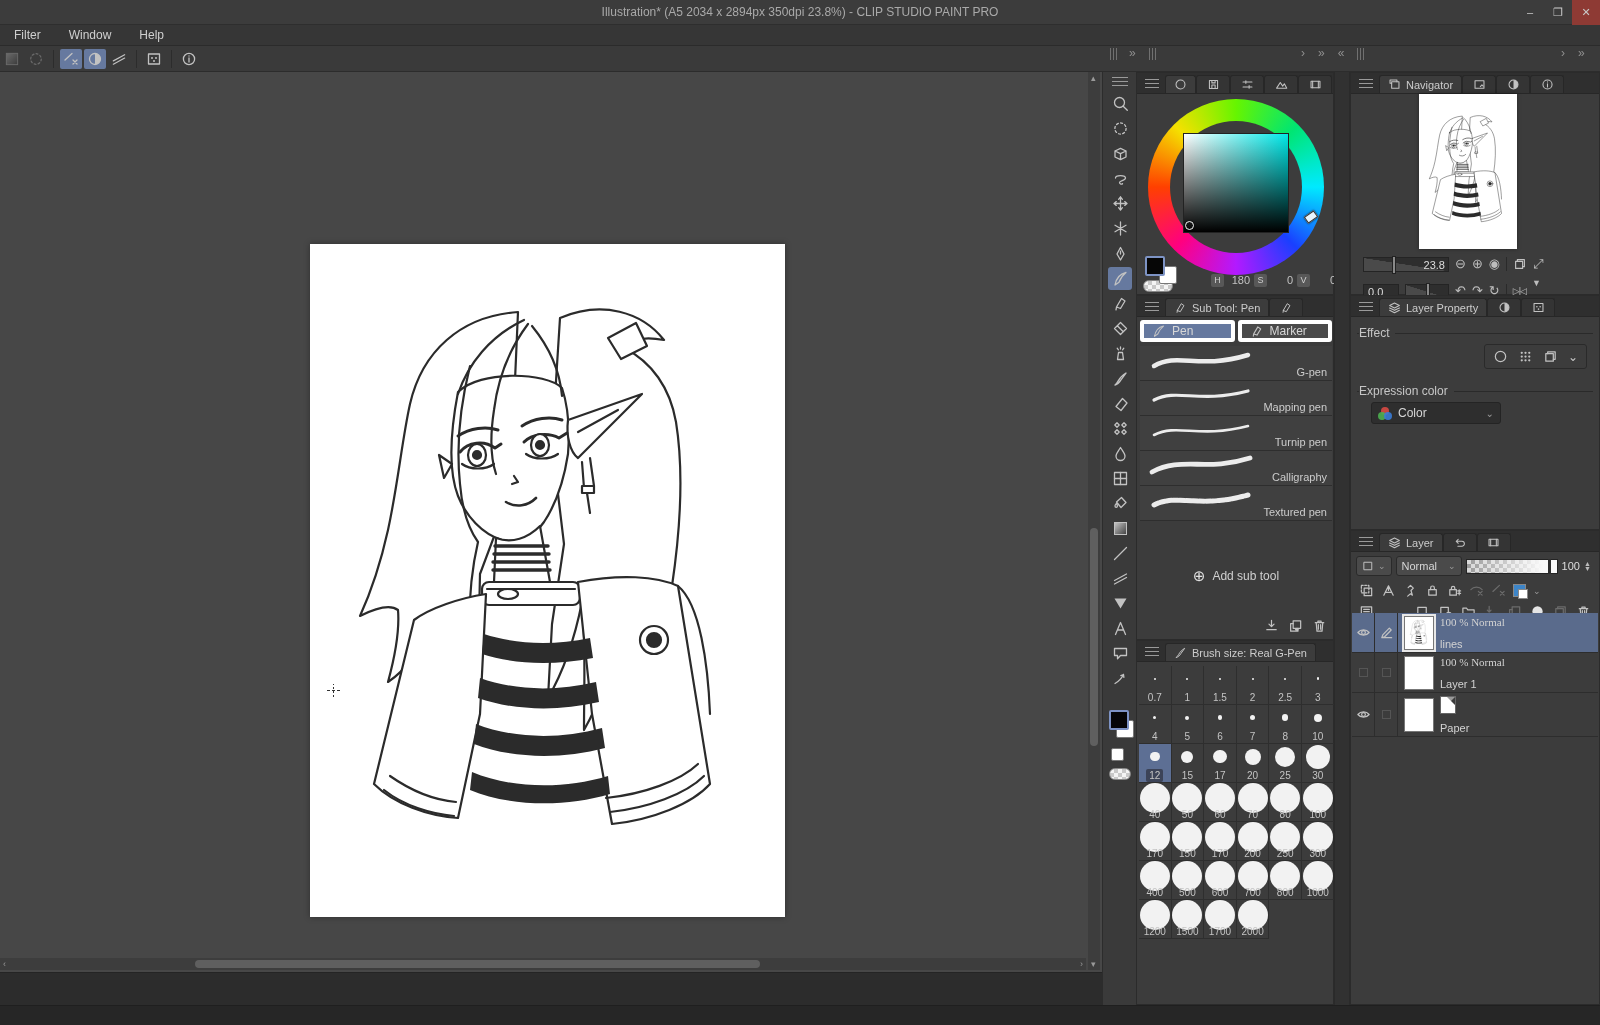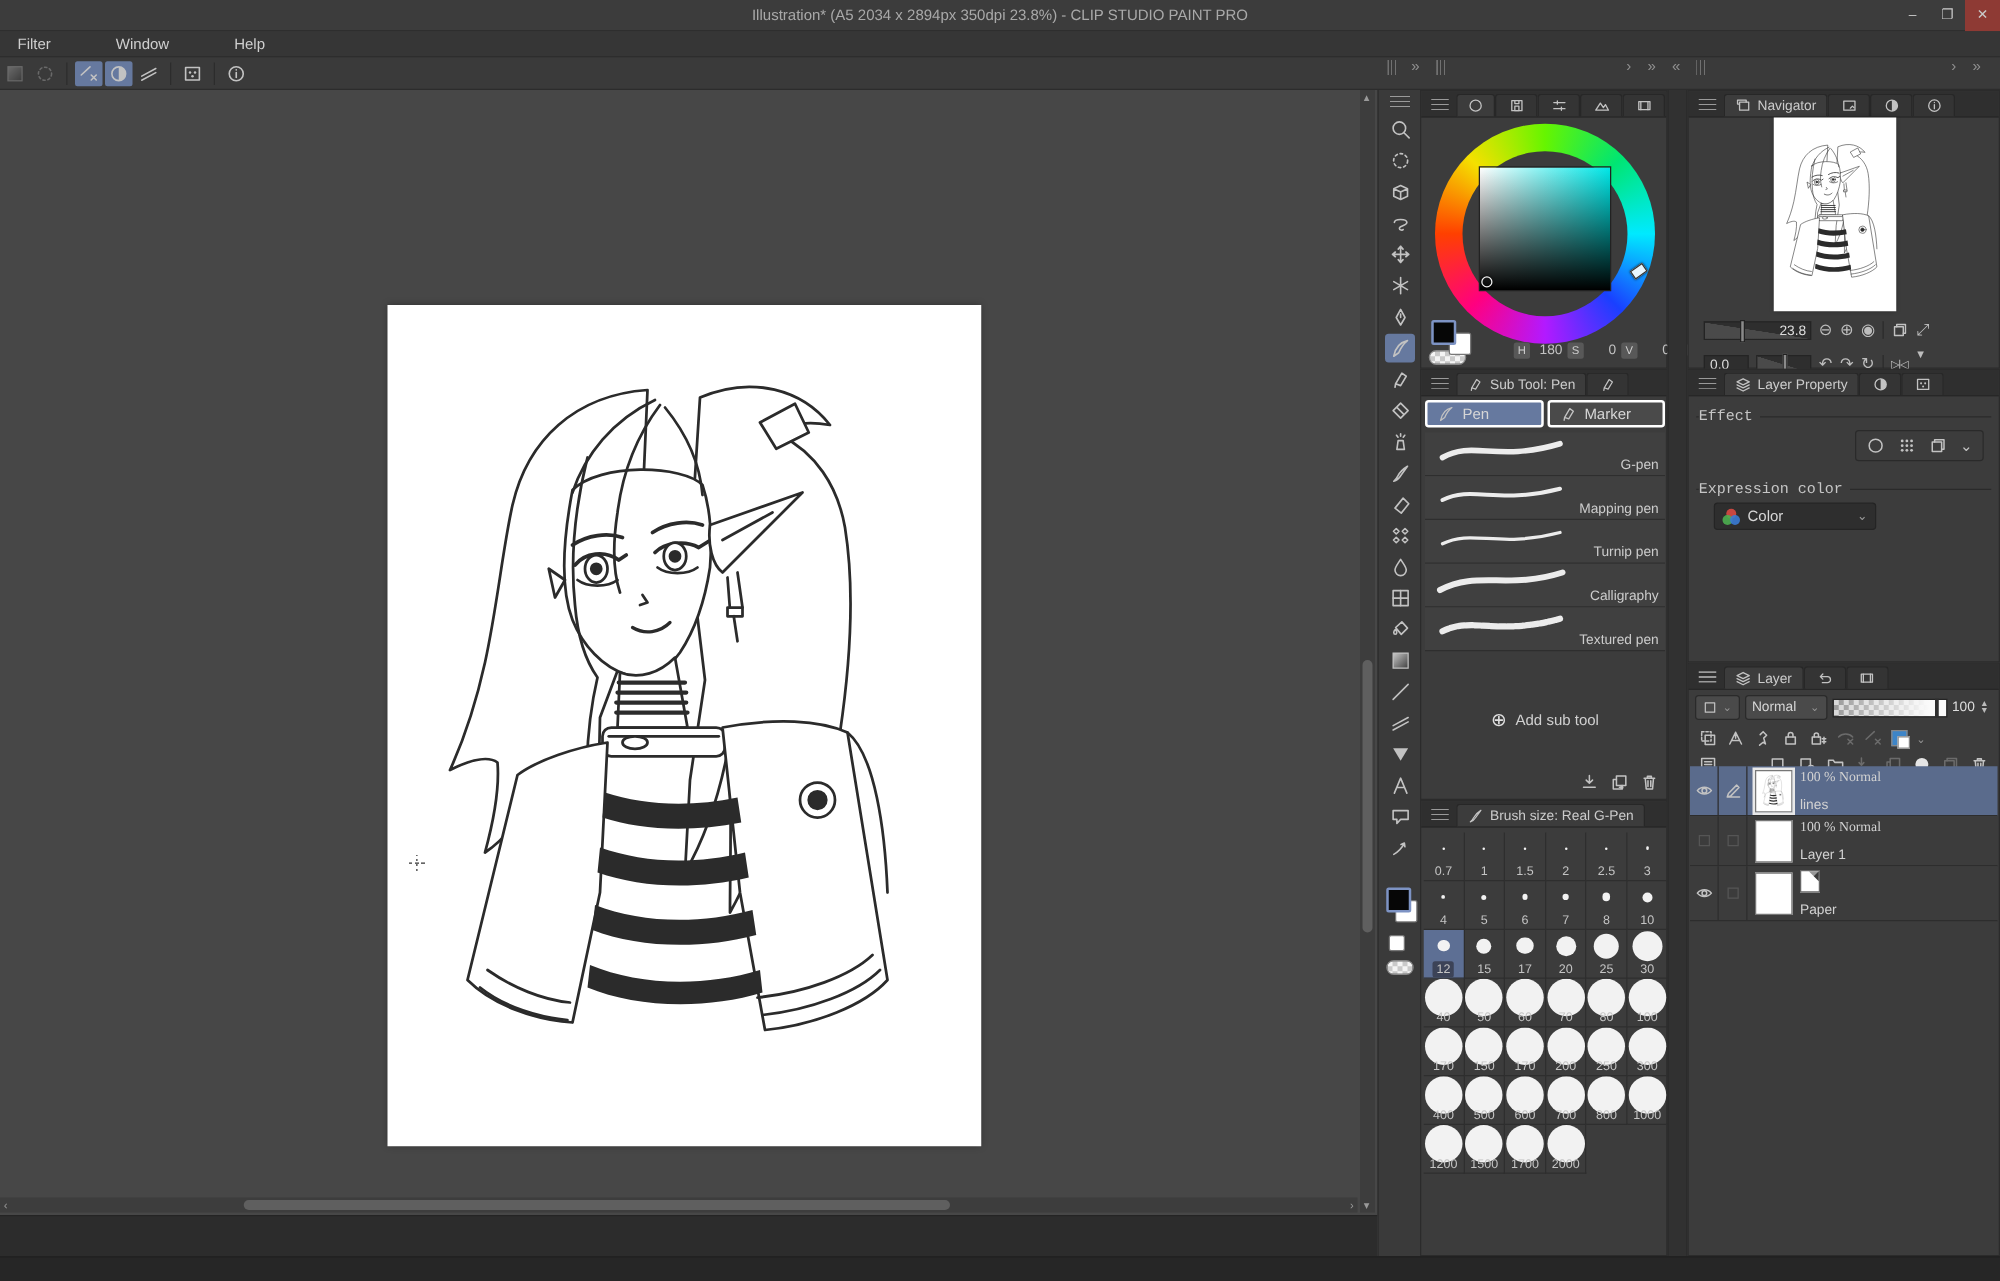--- a/index.html
+++ b/index.html
@@ -5,21 +5,21 @@
   * { margin:0; padding:0; box-sizing:border-box; }
   html,body { width:1600px; height:1025px; overflow:hidden; }
   body { font-family:"Liberation Sans", sans-serif; background:#323232; color:#c6c6c6; font-size:12px; -webkit-font-smoothing:antialiased; }
   .app { position:absolute; inset:0; width:1600px; height:1025px; background:#3a3a3a; }
 
   
   .titlebar { position:absolute; left:0; top:0; width:1600px; height:25px; background:#3c3c3c; border-bottom:1px solid #2e2e2e; text-align:center; line-height:25px; color:#a9a9a9; font-size:12px; }
   .win-controls { position:absolute; right:0; top:0; height:25px; display:flex; }
   .win-btn { width:28px; height:25px; text-align:center; line-height:24px; color:#c9c9c9; font-size:11px; }
   .win-btn.close { background:#8e3a34; }
-  .menubar { position:absolute; left:0; top:25px; width:1600px; height:21px; background:#363636; border-bottom:1px solid #2b2b2b; display:flex; align-items:center;gap:24px; }
+  .menubar { position:absolute; left:0; top:25px; width:1600px; height:21px; background:#363636; border-bottom:1px solid #2b2b2b; display:flex; align-items:center; }
   .menu-item { padding:0 14px; line-height:21px; color:#cfcfcf; font-size:12px; }
   .toolbar { position:absolute; left:0; top:46px; width:1600px; height:26px; background:#3a3a3a; border-bottom:1px solid #2c2c2c; display:flex; align-items:center; }
   .tb-icon { width:22px; height:20px; margin:0 1px; display:flex; align-items:center; justify-content:center; border-radius:2px; }
   .tb-icon svg { width:16px; height:16px; }
   .tb-icon.disabled { opacity:.35; }
   .tb-icon.on { background:#66799f; }
   .tb-sep { width:1px; height:18px; background:#2c2c2c; margin:0 5px; }
   .dock-strip { position:absolute; top:46px; height:26px; color:#8f8f8f; font-size:12px; }
   .grip { display:inline-block; width:7px; height:12px; margin:0 6px; background:repeating-linear-gradient(90deg,#707070 0 1px,transparent 1px 3px); vertical-align:middle; }
   .chev { margin:0 6px; letter-spacing:1px; }
@@ -64,21 +64,21 @@
   .ring-hole { position:absolute; border-radius:50%; background:#3c3c3c; }
   .sv-square { position:absolute; background:linear-gradient(to bottom, rgba(0,0,0,0) 0%, #000 100%), linear-gradient(to right, #fff, #00e8e8); border:1px solid #222; }
   .sv-cursor { position:absolute; width:9px; height:9px; border:1.5px solid #f4f4f4; border-radius:50%; box-shadow:0 0 2px #000; }
   .ring-handle { position:absolute; width:12px; height:8px; background:#e8f6ff; border:1px solid #333; transform:rotate(-35deg); box-shadow:0 0 2px #000; }
   .hsv-row { position:absolute; display:flex; align-items:center; gap:4px; font-size:11px; color:#c2c2c2; }
   .hsv-tag { width:13px; height:13px; background:#585858; color:#cfcfcf; font-size:9px; text-align:center; line-height:13px; border-radius:2px; }
   .hsv-val { min-width:22px; text-align:right; }
 
   
   .st-tabs { position:absolute; left:3px; top:24px; width:192px; display:flex; gap:3px; }
-  .st-tab { flex:1; height:22px; background:#4a4a4a; border:2px solid #ffffff; border-radius:3px; display:flex; align-items:center; gap:6px; padding:0 8px; font-size:12px; color:#d6d6d6; }
+  .st-tab { flex:1; height:22px; background:#4a4a4a; border:4px solid #ffffff; border-radius:3px; display:flex; align-items:center; gap:6px; padding:0 8px; font-size:12px; color:#d6d6d6; }
   .st-tab.on { background:#66799f; }
   .st-tab svg { width:14px; height:14px; }
   .brush-list { position:absolute; left:3px; top:50px; width:192px; }
   .brush-row { position:relative; height:35px; border-bottom:1px solid #2e2e2e; background:#404040; }
   .brush-row.sel { background:#5d6b8f; }
   .brush-row svg.stroke { position:absolute; left:6px; top:3px; width:110px; height:22px; }
   .brush-name { position:absolute; right:5px; bottom:2px; font-size:11px; color:#cccccc; }
   .brush-row.sel .brush-name { background:#6e6e6e; color:#f0f0f0; padding:1px 4px; }
   .addsub { position:absolute; left:3px; top:268px; width:192px; height:24px; display:flex; align-items:center; justify-content:center; gap:7px; color:#d0d0d0; font-size:12px; }
   .addsub .plus { font-size:15px; color:#e0e0e0; }
@@ -101,21 +101,21 @@
   .nav-slider { position:relative; width:86px; height:15px; background:#2e2e2e; border:1px solid #242424; }
   .nav-wedge { position:absolute; left:0; bottom:0; width:100%; height:100%; background:linear-gradient(to top right, #4a4a4a 49%, transparent 50%); }
   .nav-handle { position:absolute; top:-2px; width:4px; height:18px; background:#8a8a8a; border:1px solid #222; }
   .nav-val { position:absolute; right:3px; top:0; line-height:15px; font-size:11px; color:#ddd; }
   .nav-num { width:36px; height:15px; background:#2e2e2e; border:1px solid #242424; font-size:11px; color:#ddd; line-height:14px; padding-left:4px; }
   .nav-ic { color:#bdbdbd; font-size:13px; line-height:16px; }
   .nav-sep { width:1px; height:14px; background:#2a2a2a; }
   .flip-ic { font-size:9px; letter-spacing:-1px; }
 
   
-  .lp-group-label { position:absolute; left:8px; font-size:12px; color:#c6c6c6; background:#3c3c3c; padding-right:6px; z-index:1;font-family:Liberation Mono, monospace; }
+  .lp-group-label { position:absolute; left:8px; font-size:12px; color:#c6c6c6; background:#3c3c3c; padding-right:6px; z-index:1; }
   .lp-line { position:absolute; left:6px; right:6px; height:1px; background:#2a2a2a; }
   .lp-effects { position:absolute; right:12px; display:flex; align-items:center; gap:10px; border:1px solid #2a2a2a; border-radius:3px; padding:4px 8px; }
   .lp-effects svg { width:15px; height:15px; }
   .lp-dd { position:absolute; left:20px; width:130px; height:22px; background:#2e2e2e; border:1px solid #242424; border-radius:3px; display:flex; align-items:center; gap:6px; padding:0 6px; font-size:12px; color:#d6d6d6;justify-content:center; }
   .lp-dd .dd-chev { margin-left:auto; color:#9a9a9a; font-size:10px; }
   .rgb-ic { position:relative; width:14px; height:13px; }
   .rgb-ic i { position:absolute; width:8px; height:8px; border-radius:50%; opacity:.9; }
 
   
   .ly-row1 { position:absolute; left:5px; top:25px; display:flex; align-items:center; gap:4px; }

